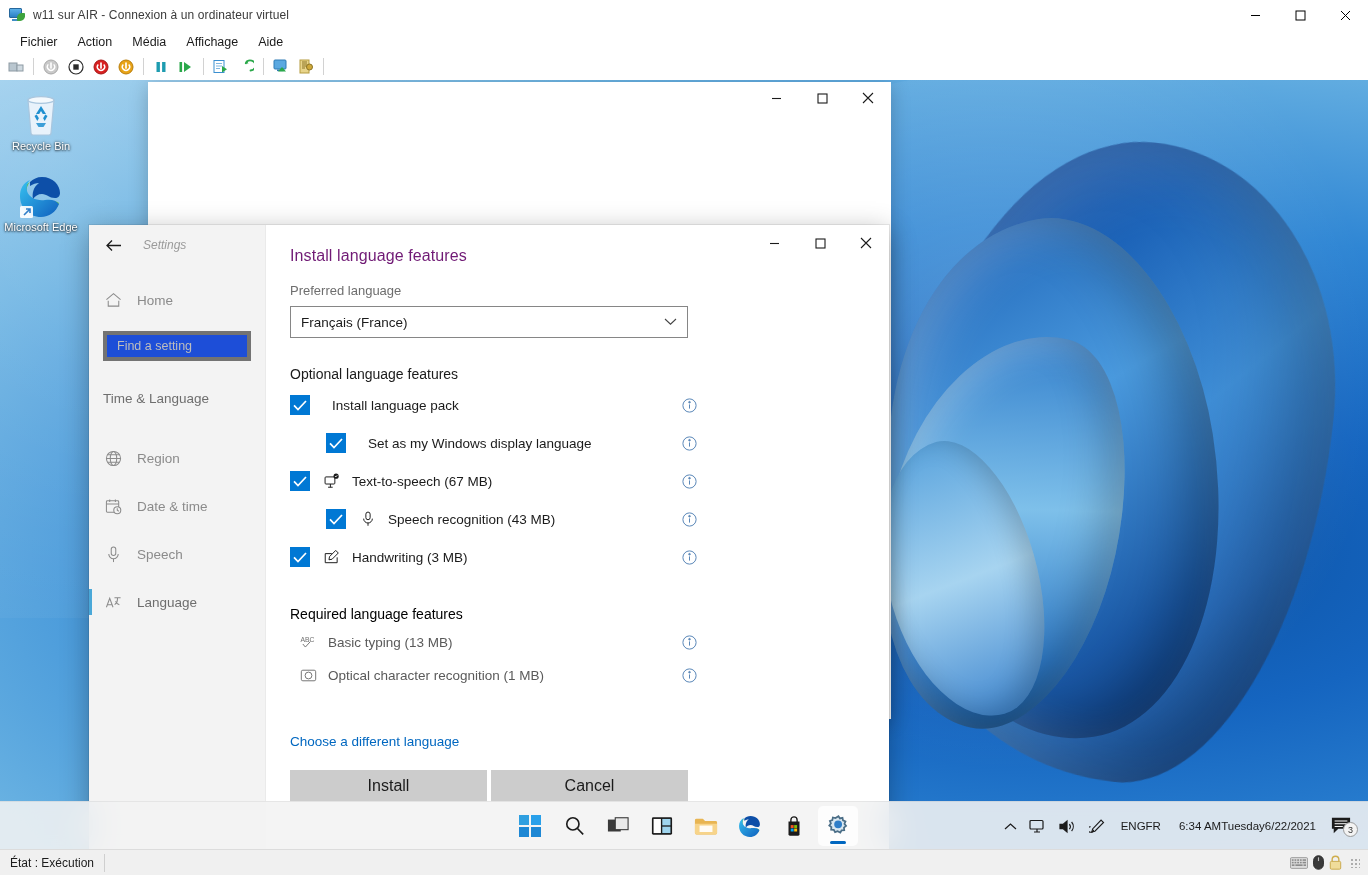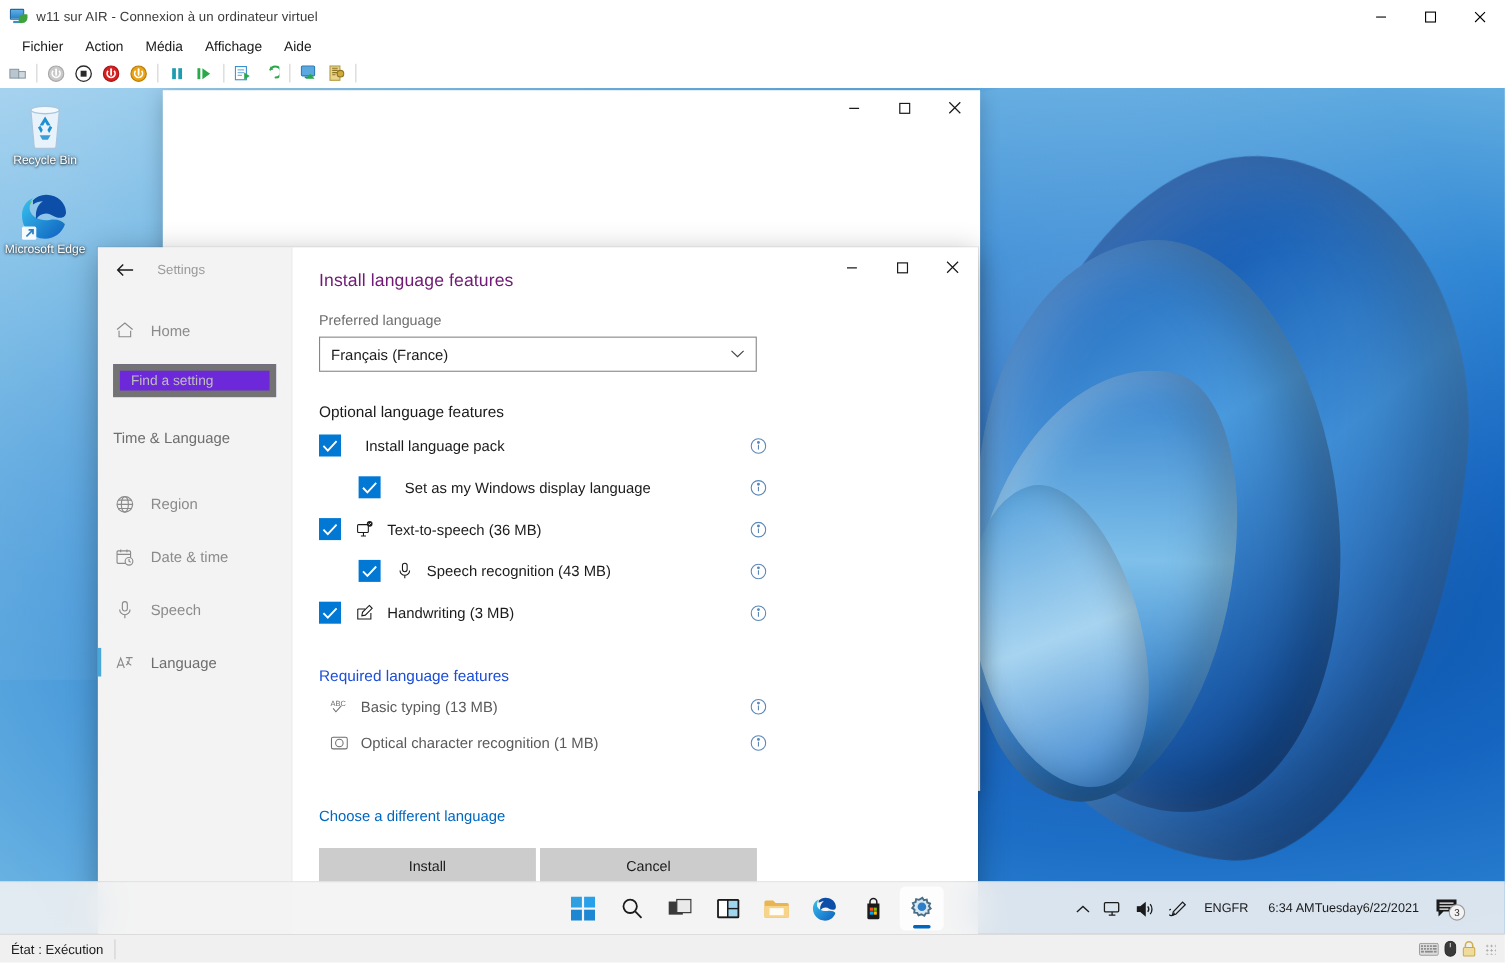--- a/index.html
+++ b/index.html
@@ -150,22 +150,22 @@
     display: flex; align-items: center; justify-content: center;
     position: relative;
   }
   .tb-app.active { background: rgba(255,255,255,.75); }
   .tb-app.active::after {
     content: ""; position: absolute; bottom: 2px; left: 50%;
     transform: translateX(-50%);
     width: 16px; height: 3px; border-radius: 2px; background: #0067c0;
   }
   .tray {
-    position: absolute; right: 12px; top: 0; height: 48px;
-    display: flex; align-items: center; padding-right: 22px; gap: 2px;
+    position: absolute; right: 2px; top: 0; height: 48px;
+    display: flex; align-items: center; padding-right: 6px; gap: 2px;
   }
   .tray-btn {
     height: 38px; display: flex; align-items: center; justify-content: center;
     padding: 0 5px; border-radius: 4px; color: #1b1b1b;
   }
   .tray-lang {
     font-size: 11.5px; line-height: 13px; text-align: center; color: #1b1b1b;
     padding: 0 8px;
   }
   .tray-clock {
@@ -215,36 +215,36 @@
     box-shadow: 0 6px 26px rgba(0,0,0,.30), 0 0 0 1px rgba(0,0,0,.07);
     display: flex;
   }
   
   .dlg-nav {
     width: 177px; background: #f3f3f3; flex: 0 0 177px;
     border-right: 1px solid #eaeaea;
     position: relative;
   }
   .nav-top {
-    height: 40px; display: flex; align-items: center; padding-left: 14px; gap: 18px;
+    height: 40px; display: flex; align-items: center; padding-left: 14px; gap: 18px; font-style: italic;
   }
   .nav-back {
     width: 22px; height: 22px; display: flex; align-items: center; justify-content: center;
     color: #1b1b1b;
   }
   .nav-title { font-size: 12px; color: #9a9a9a; }
   .nav-home {
     display: flex; align-items: center; gap: 14px;
     padding: 0 14px; height: 38px; margin-top: 16px;
   }
   .nav-label { font-size: 13.5px; color: #8b8b8b; white-space: nowrap; }
   .nav-label.dark { color: #6e6e6e; }
   .nav-search {
     margin: 12px 14px 0 14px; height: 30px;
-    background: #6d28d9; border: 6px solid #737373;
+    background: #1d4ed8; border: 4px solid #737373;
     display: flex; align-items: center; padding-left: 10px;
   }
   .nav-search span { font-size: 12.5px; color: #bdbdbd; }
   .nav-section {
     font-size: 13.5px; color: #6e6e6e; padding: 0 14px;
     margin-top: 30px;
   }
   .nav-items { margin-top: 28px; }
   .nav-item {
     display: flex; align-items: center; gap: 14px;
@@ -277,21 +277,21 @@
     margin-top: 8px; width: 398px; height: 32px;
     border: 1px solid #868686; background: #fff;
     display: flex; align-items: center; padding: 0 10px;
   }
   .combo span { font-size: 13.5px; color: #1b1b1b; }
   .combo .chev { margin-left: auto; color: #444; display: flex; }
 
   .grp-label {
     font-size: 14px; color: #1b1b1b; margin-top: 28px; margin-bottom: 4px;
   }
-  .grp-label.req { margin-top: 30px; color: #1d4ed8; }
+  .grp-label.req { margin-top: 30px; color: #000000; }
 
   .feat-row {
     display: flex; align-items: center; height: 38px; width: 398px;
     position: relative;
   }
   .feat-row.indent { padding-left: 36px; }
   .feat-row.plain { padding-left: 8px; height: 33px; }
 
   .cbx {
     width: 20px; height: 20px; background: #0078d4;
@@ -318,21 +318,21 @@
 
   .link {
     font-size: 13.5px; color: #0067c0; margin-top: 42px; display: inline-block;
   }
 
   .dlg-buttons {
     display: flex; gap: 4px; margin-top: 20px;
   }
   .btn {
     width: 197px; height: 32px; background: #cccccc; border: 1px solid #cccccc;
-    font-size: 13px; color: #1b1b1b;
+    font-size: 16px; color: #1b1b1b;
     display: flex; align-items: center; justify-content: center;
   }
 
   
   .vm-statusbar {
     height: 26px; background: #f0f0f0; border-top: 1px solid #dcdcdc;
     display: flex; align-items: center; flex: 0 0 auto;
   }
   .st-seg1 { font-size: 12px; color: #1b1b1b; padding: 0 10px; white-space: nowrap; }
   .st-div { width: 1px; height: 18px; background: #cfcfcf; }
@@ -723,21 +723,21 @@
                 </svg>
             </span>
             <span class="feat-ico">
               <svg width="16" height="16" viewBox="0 0 18 18" fill="none" stroke="currentColor" stroke-width="1.1">
                 <rect x="1.2" y="4.4" width="11" height="8" rx="1"></rect>
                   <path d="M4.6 16h5.2M7.2 12.4V16"></path>
                 <circle cx="13.6" cy="3.6" r="2.9" fill="currentColor" stroke="none"></circle>
                 <path d="M12.4 3.4l.9 1 1.6-1.8" stroke="#fff" stroke-width="1"></path>
               </svg>
             </span>
-            <span class="feat-txt">Text-to-speech (36 MB)</span>
+            <span class="feat-txt">Text-to-speech (67 MB)</span>
             <span class="info">
               <svg width="15" height="15" viewBox="0 0 15 15" fill="none" stroke="currentColor" stroke-width="1">
                   <circle cx="7.5" cy="7.5" r="6.6"></circle>
                   <path d="M7.5 6.4v4.2"></path>
                   <circle cx="7.5" cy="4.2" r=".8" fill="currentColor"></circle>
                 </svg>
             </span>
           </div>
 
           <div class="feat-row indent">

